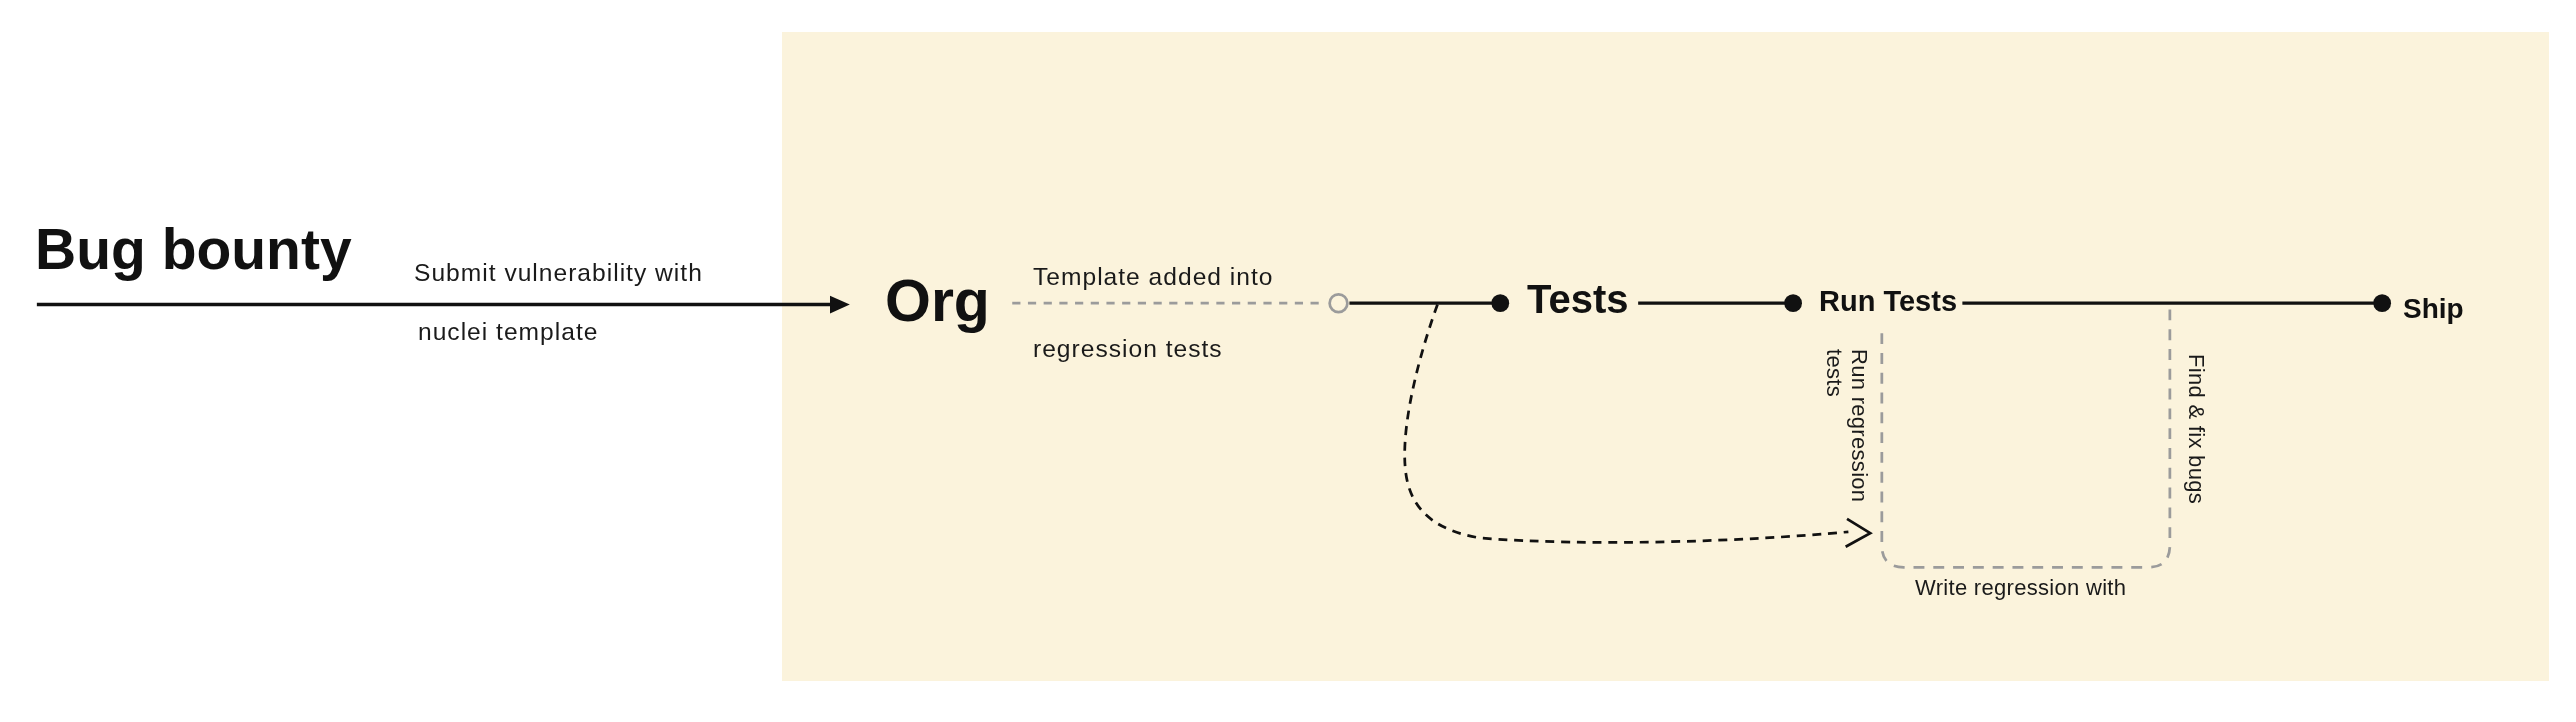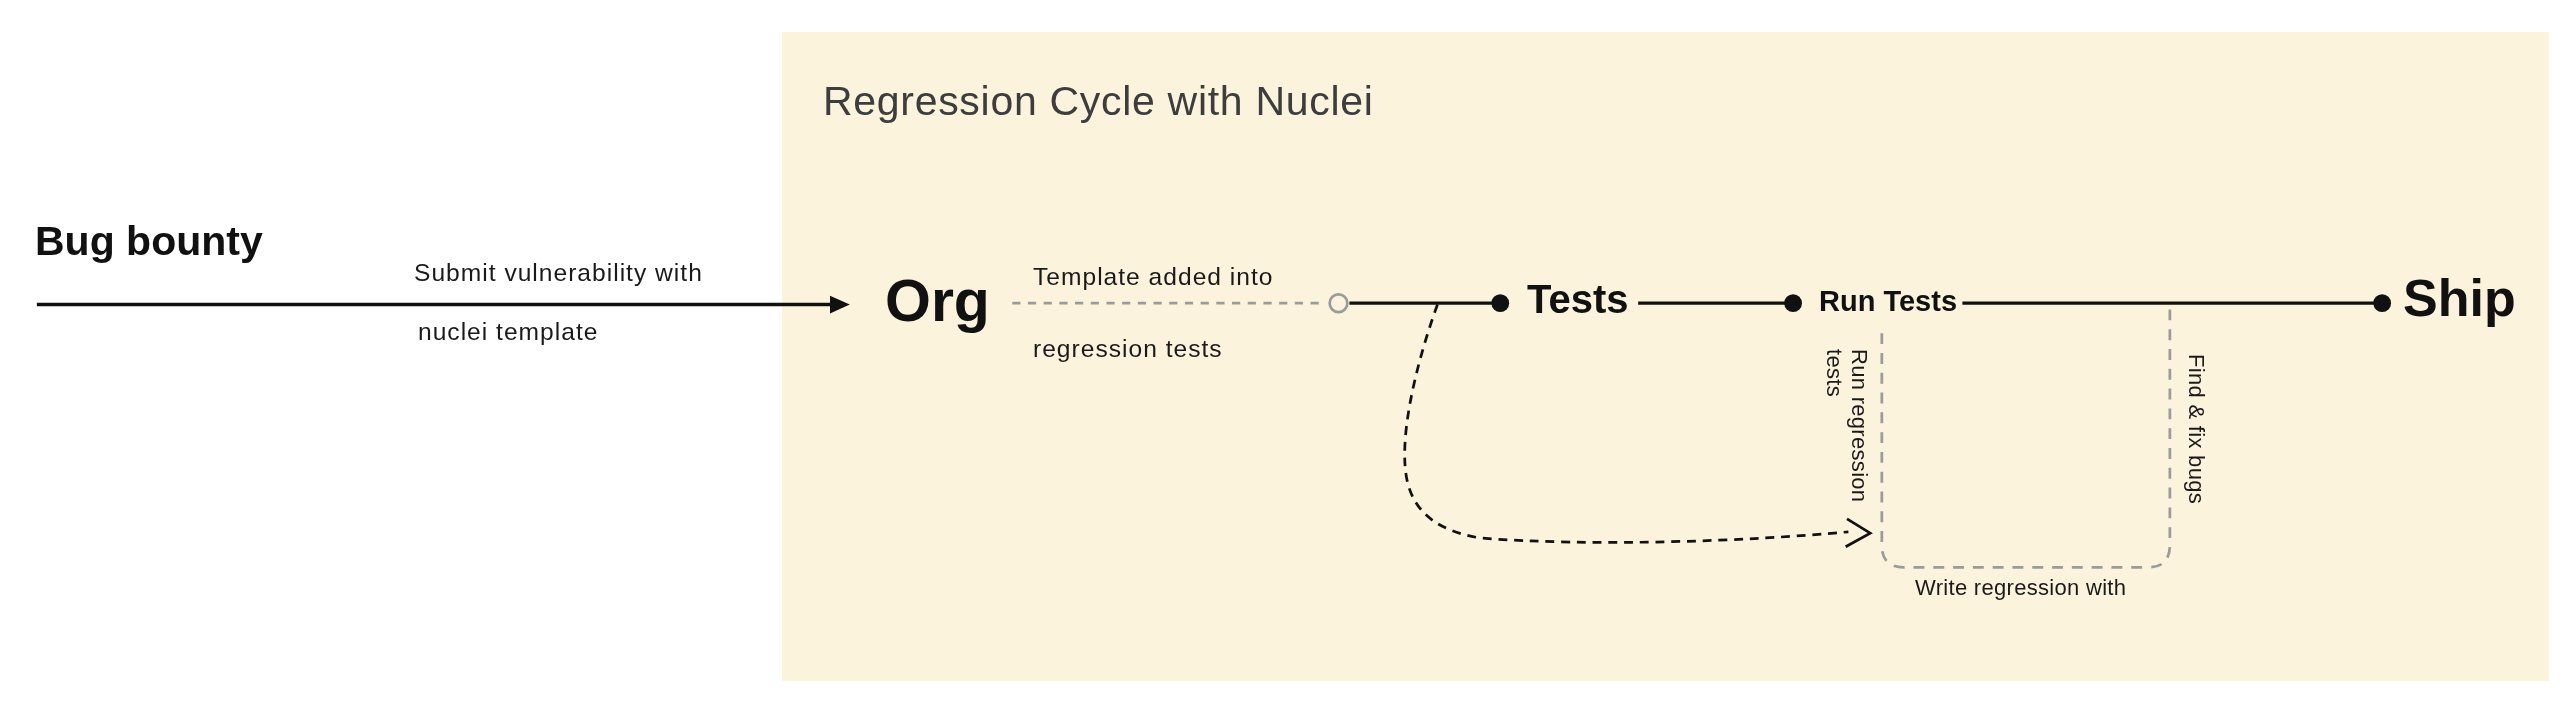--- a/index.html
+++ b/index.html
@@ -23,37 +23,37 @@
     background:var(--panel-bg);
   }
   .abs{position:absolute;white-space:nowrap;line-height:1;}
   .title{
     left:823px;top:81px;
     font-size:41px;font-weight:400;
     color:var(--title-ink);
     letter-spacing:0.7px;
   }
   .actor-line{
-    font-size:41px;font-weight:700;color:var(--ink);
+    font-size:57px;font-weight:700;color:var(--ink);
     left:35px;letter-spacing:0px;
   }
   .actor-line.l1{top:221px;}
   .actor-line.l2{top:332px;}
   .edge-label{
     font-size:24.6px;font-weight:400;color:#1a1a1a;letter-spacing:1px;
   }
   .submit-l1{left:414px;top:261px;}
   .submit-l2{left:418px;top:320px;}
   .template-l1{left:1033px;top:265px;}
   .template-l2{left:1033px;top:325px;margin-top:12px;}
   .node-label{font-weight:700;color:var(--ink);}
   .org{left:885px;top:272px;font-size:59px;}
   .build{left:1527px;top:279px;font-size:40px;}
   .run-tests{left:1819px;top:287px;font-size:29px;}
-  .ship{left:2403px;top:272px;font-size:52px;}
+  .ship{left:2403px;top:295px;font-size:28px;}
   .rotated{
     transform:rotate(90deg);
     transform-origin:top left;
     font-size:22px;color:#1a1a1a;line-height:25px;
     letter-spacing:0.3px;
   }
   .rot-run{left:1872px;top:349px;}
   .rot-find{left:2209px;top:354px;}
   .write-tests{left:1915px;top:577px;font-size:22px;color:#1a1a1a;letter-spacing:0.3px;}
   svg#diagram-lines{position:absolute;left:0;top:0;}
@@ -86,21 +86,20 @@
 
     <line x1="2875" y1="444" x2="3490" y2="444" stroke-width="5" class="ink-stroke"></line>
     <circle cx="3490" cy="444" r="13" class="ink-fill"></circle>
 
     <path d="M2757 488 L2757 799 Q2757 831 2789 831 L3147 831 Q3179 831 3179 799 L3179 452" stroke-width="4" stroke-dasharray="16 13" class="gray-stroke nofill"></path>
 
     <path d="M2106 446 C2072 540 2048 648 2062 706 C2073 752 2108 778 2168 788 C2330 801 2560 793 2708 779" stroke-width="4" stroke-dasharray="13 10" class="ink-stroke nofill"></path>
     <polyline points="2706,760 2740,781 2704,801" stroke-width="4" class="ink-stroke nofill"></polyline>
   </svg>
 
-  <div class="abs title">Regression Cycle with Nuclei</div>
 
   <div class="abs actor-line l1">Bug bounty</div>
 
   <div class="abs edge-label submit-l1">Submit vulnerability with</div>
   <div class="abs edge-label submit-l2">nuclei template</div>
 
   <div class="abs edge-label template-l1">Template added into</div>
   <div class="abs edge-label template-l2">regression tests</div>
 
   <div class="abs node-label org">Org</div>

